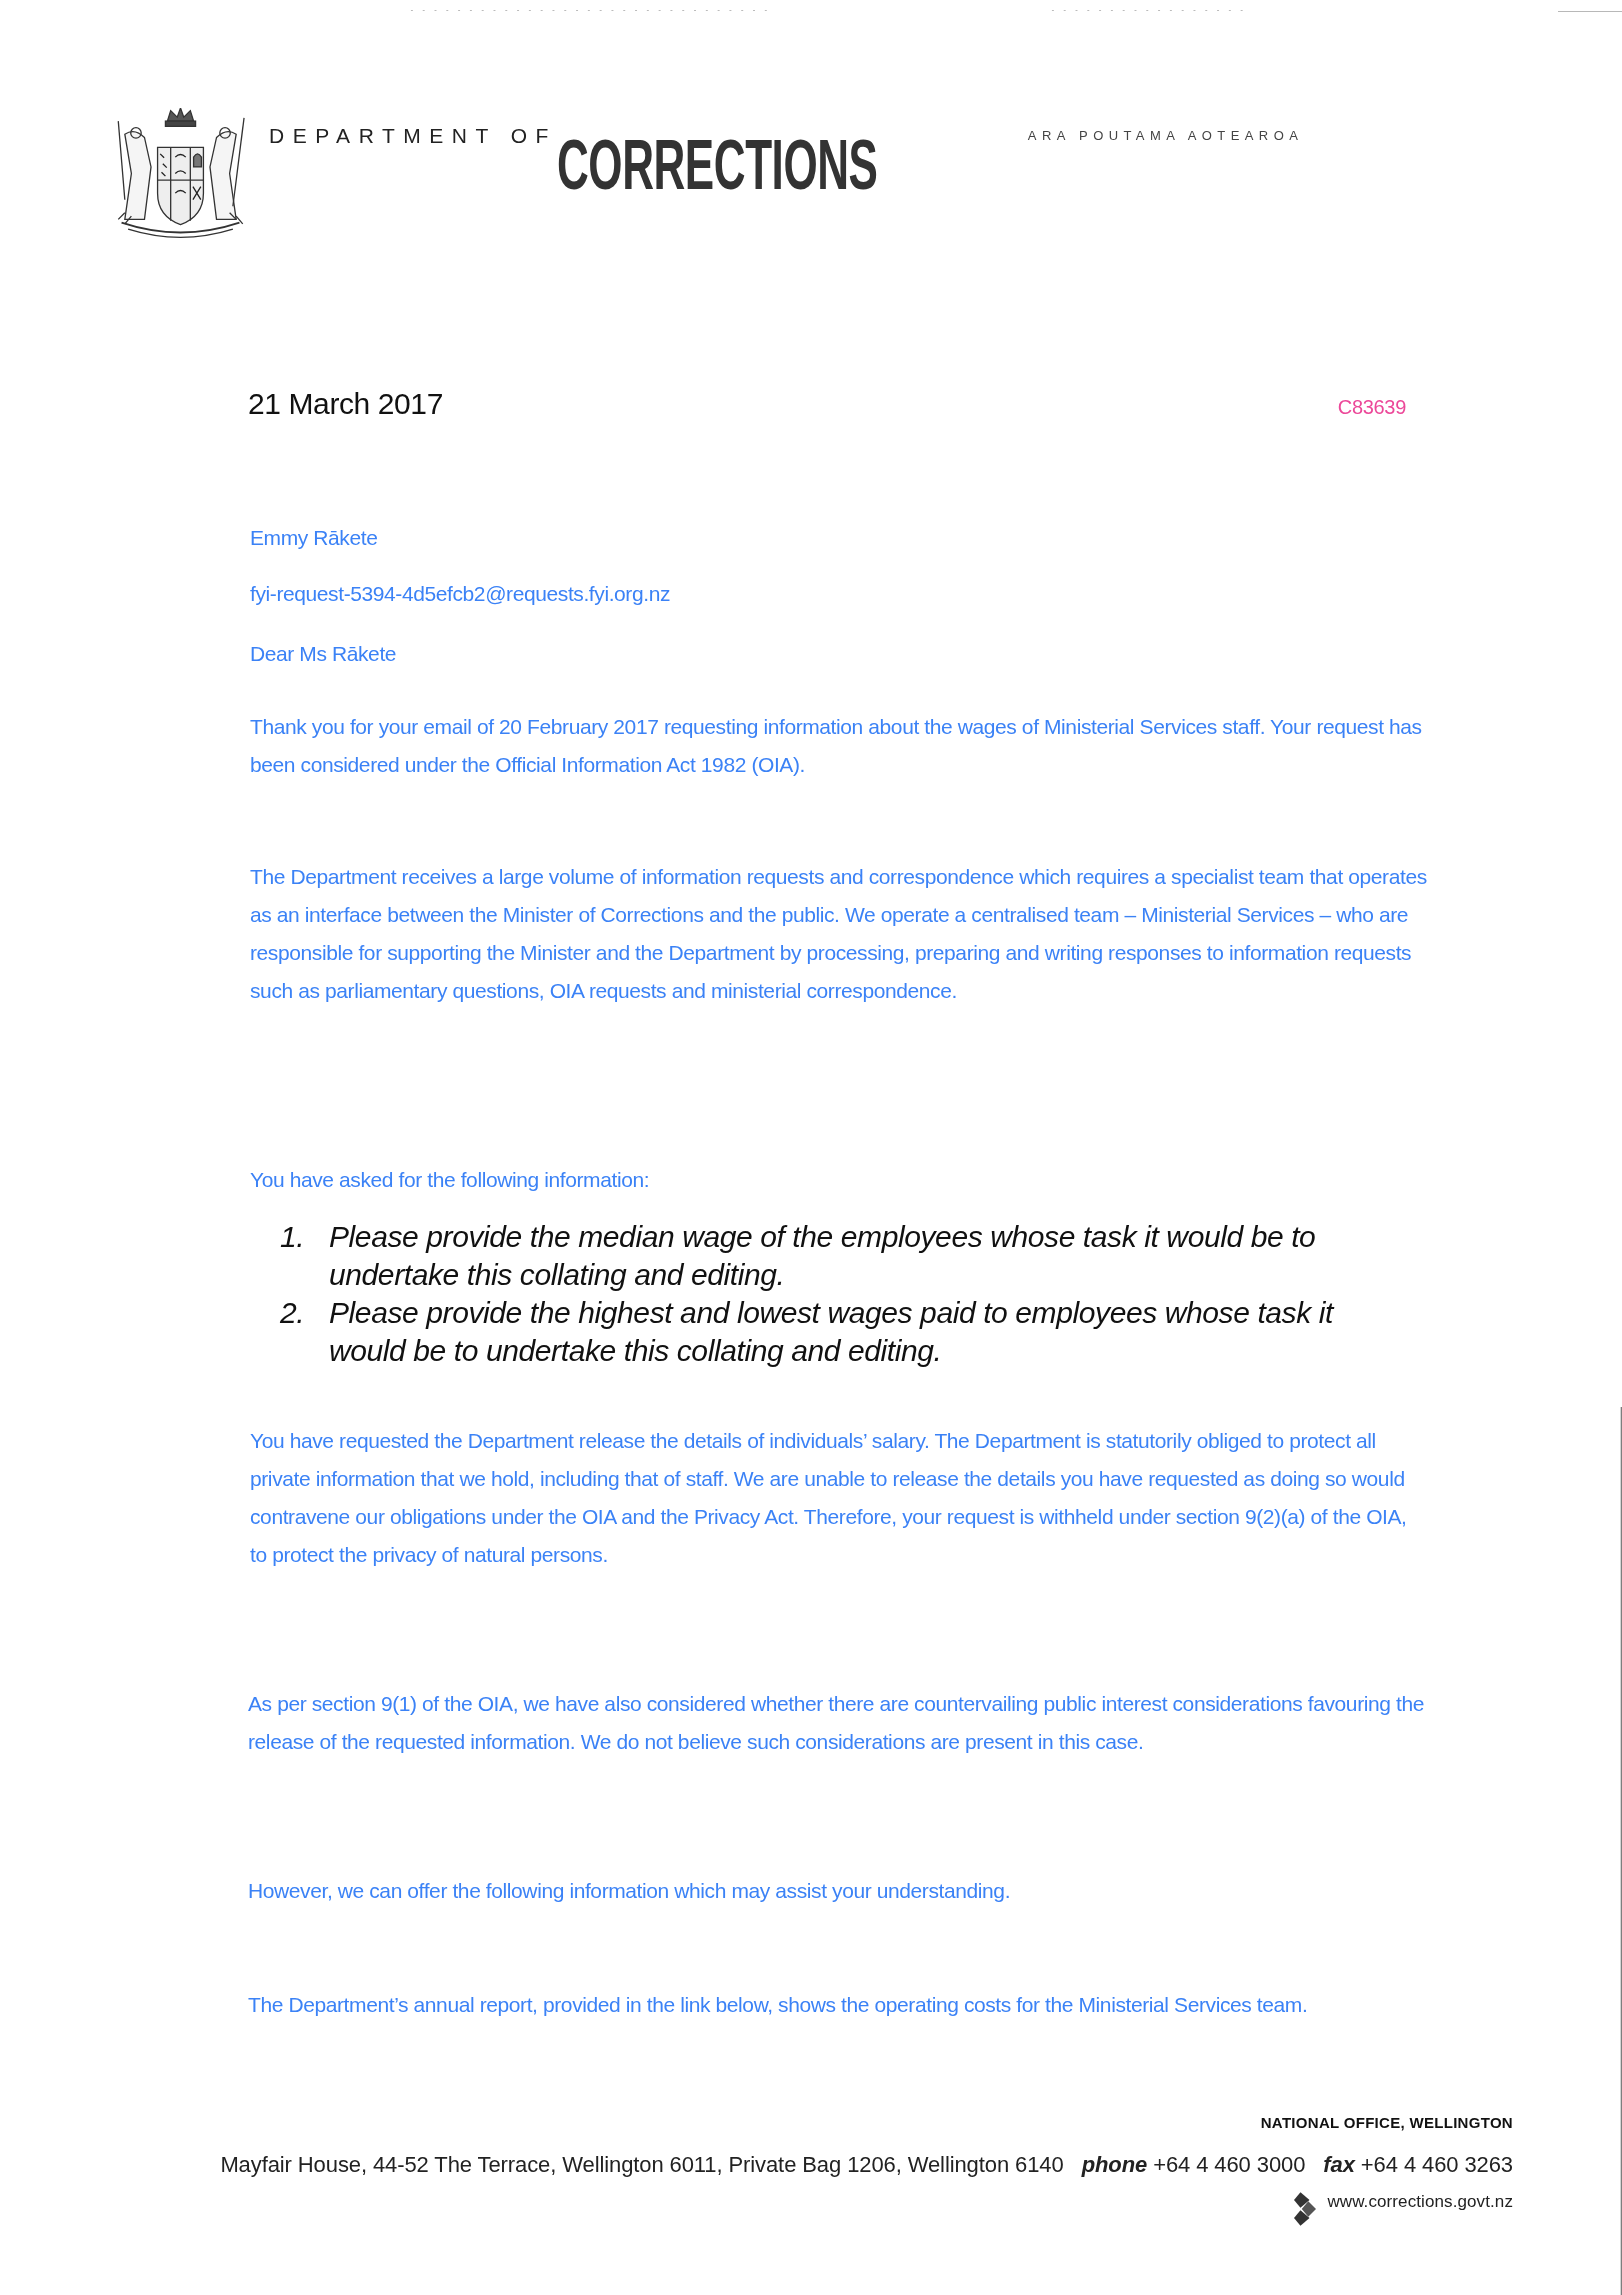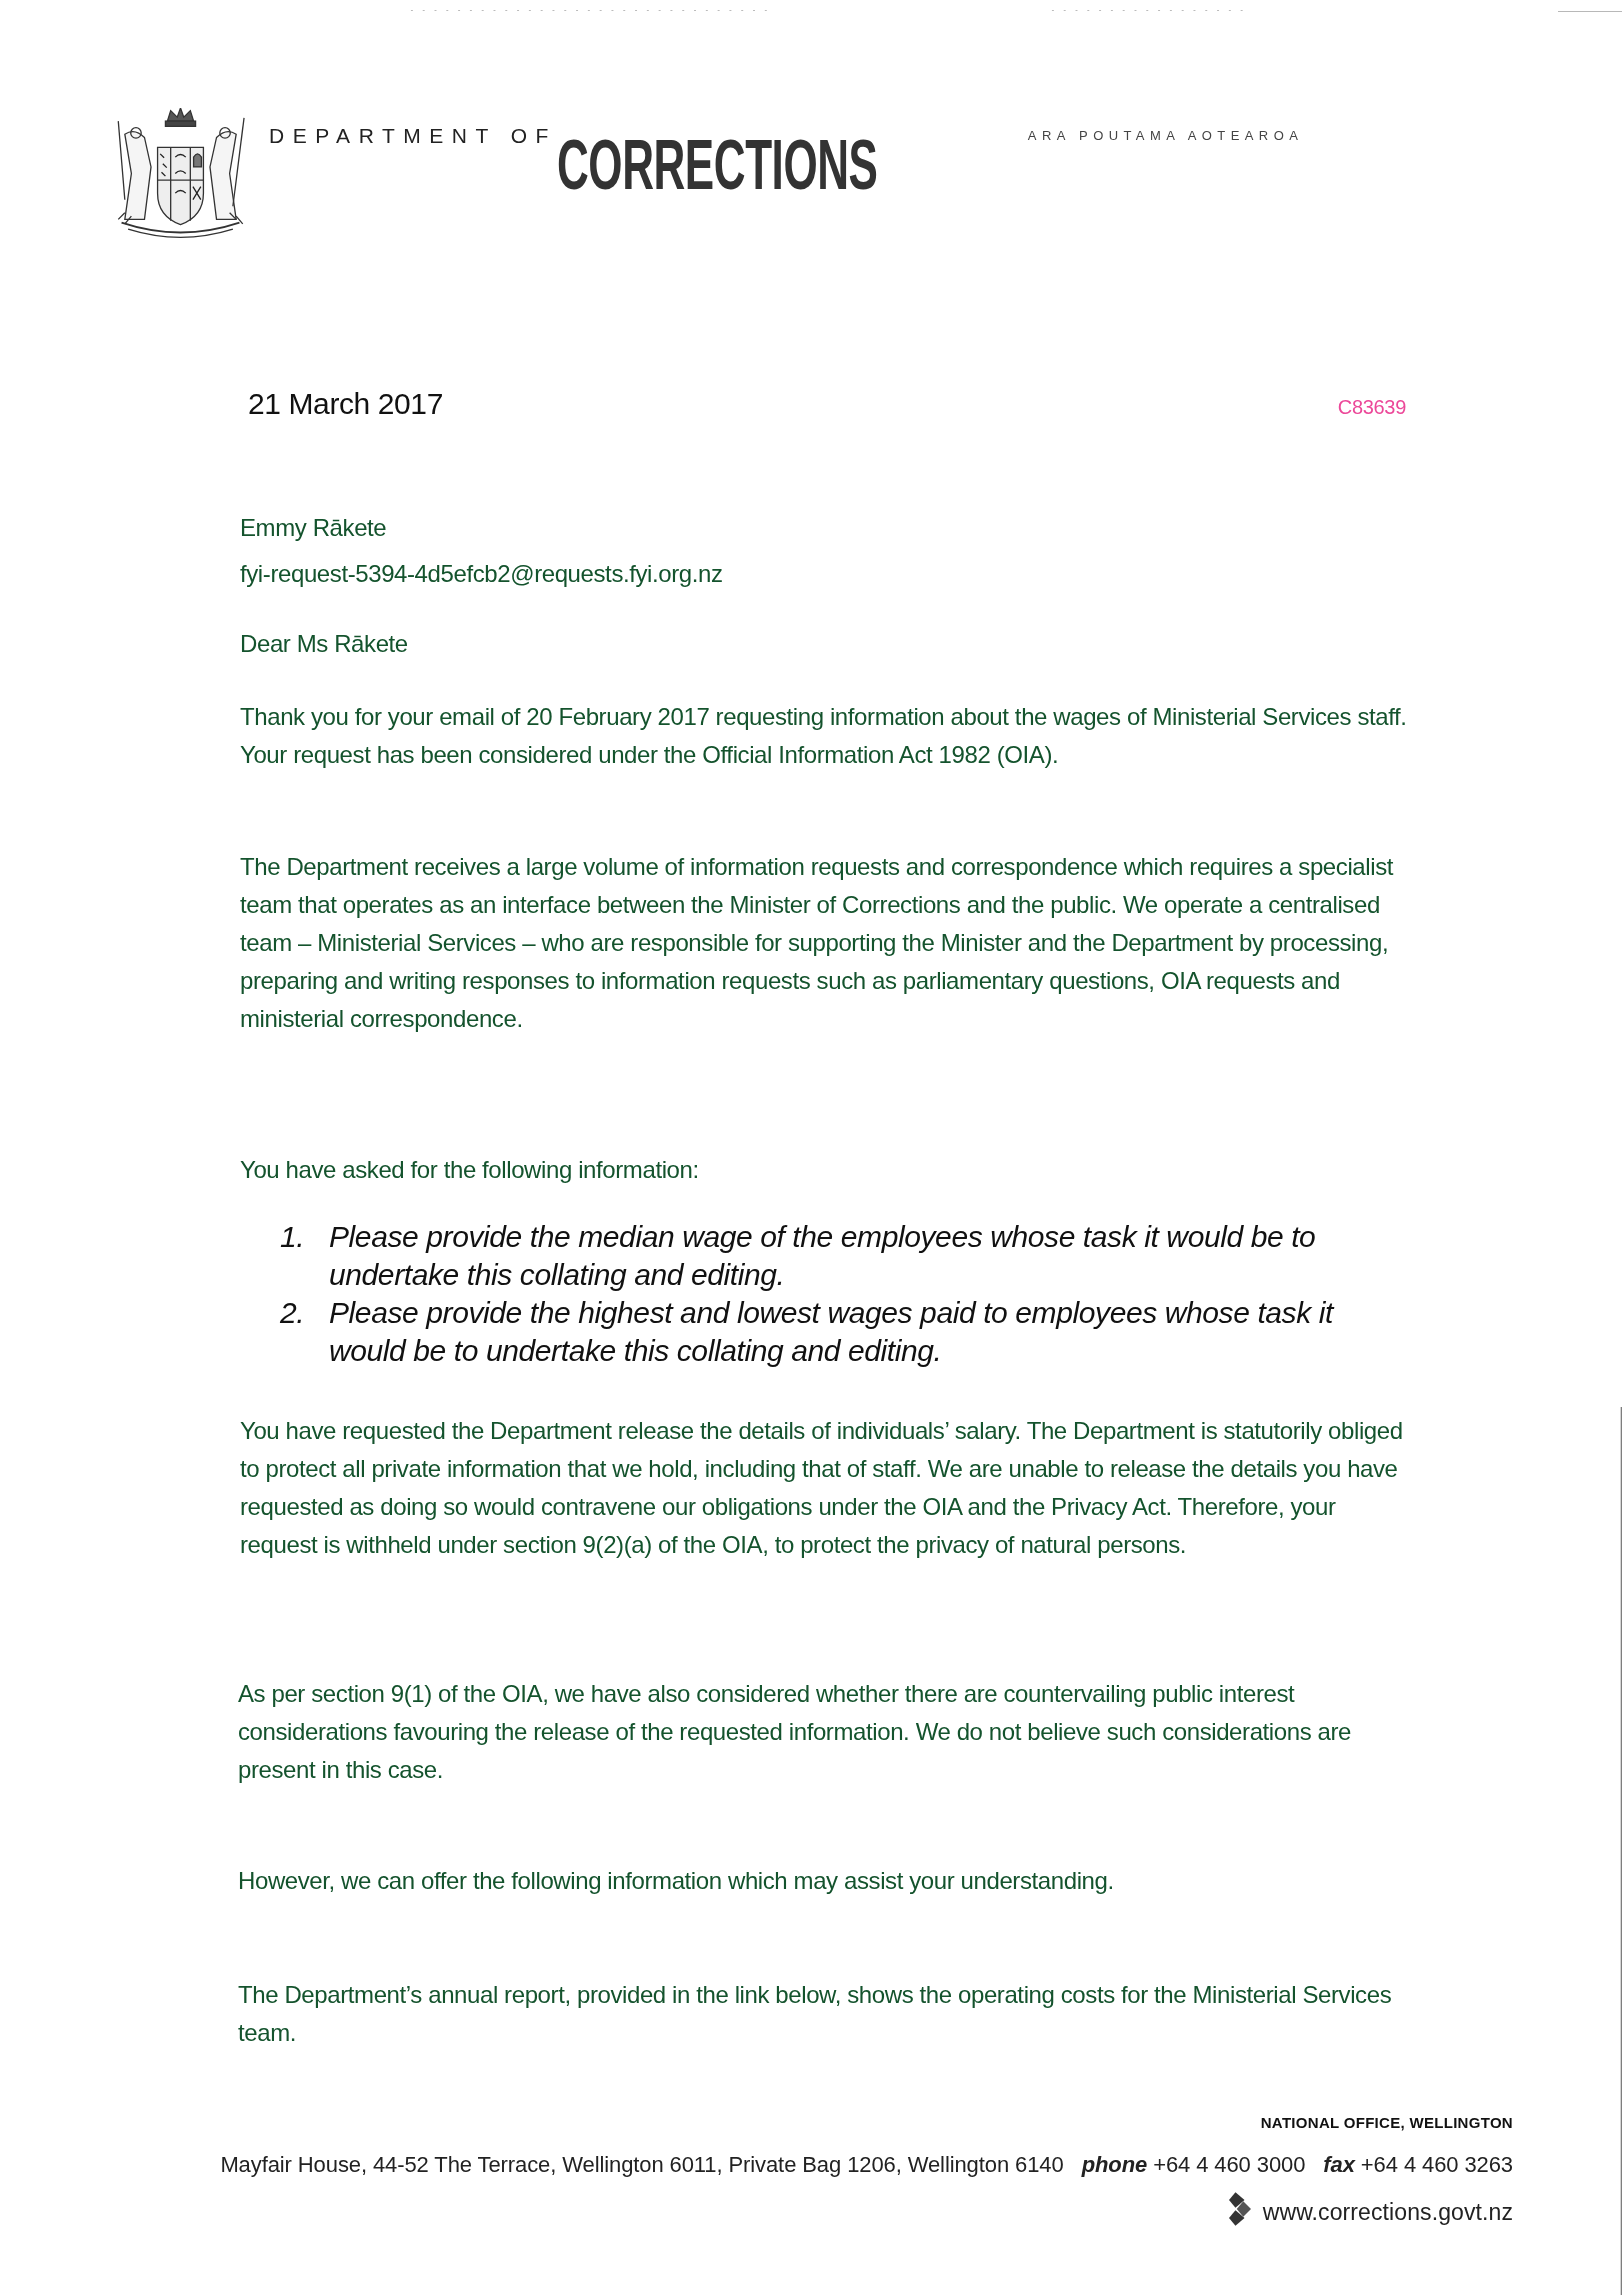--- a/index.html
+++ b/index.html
@@ -83,24 +83,24 @@
     }
     .brand-sub {
       font-family: "Liberation Sans", sans-serif;
       font-size: 13px;
       letter-spacing: 5.4px;
       color: #444;
       margin-top: 3.9px;
       line-height: 1;
     }
     .para {
-      font-size: 24px;
+      font-size: 21px;
       line-height: 38px;
-      margin: 8px;
-      color: #14532d;
+      margin: 18px;
+      color: #3b82f6;
       letter-spacing: -0.4px;
       transform-origin: left top;
     }
     .date-row {
       position: absolute;
       top: 387px;
       left: 248px;
       width: 1158px;
       display: flex;
       justify-content: space-between;
@@ -163,22 +163,22 @@
       letter-spacing: -0.1px;
     }
     .footer-address .label {
       font-weight: bold;
       font-style: italic;
     }
     .footer-web {
       margin-top: 14.4px;
       display: flex;
       justify-content: flex-end;
-      align-items: flex-end;
-      font-size: 23px;
+      align-items: flex-start;
+      font-size: 17px;
       color: #222;
     }
     .web-icon {
       width: 22px;
       height: 34px;
       margin-right: 11.8px;
     }
     .web-link {
       color: #222;
       text-decoration: none;

